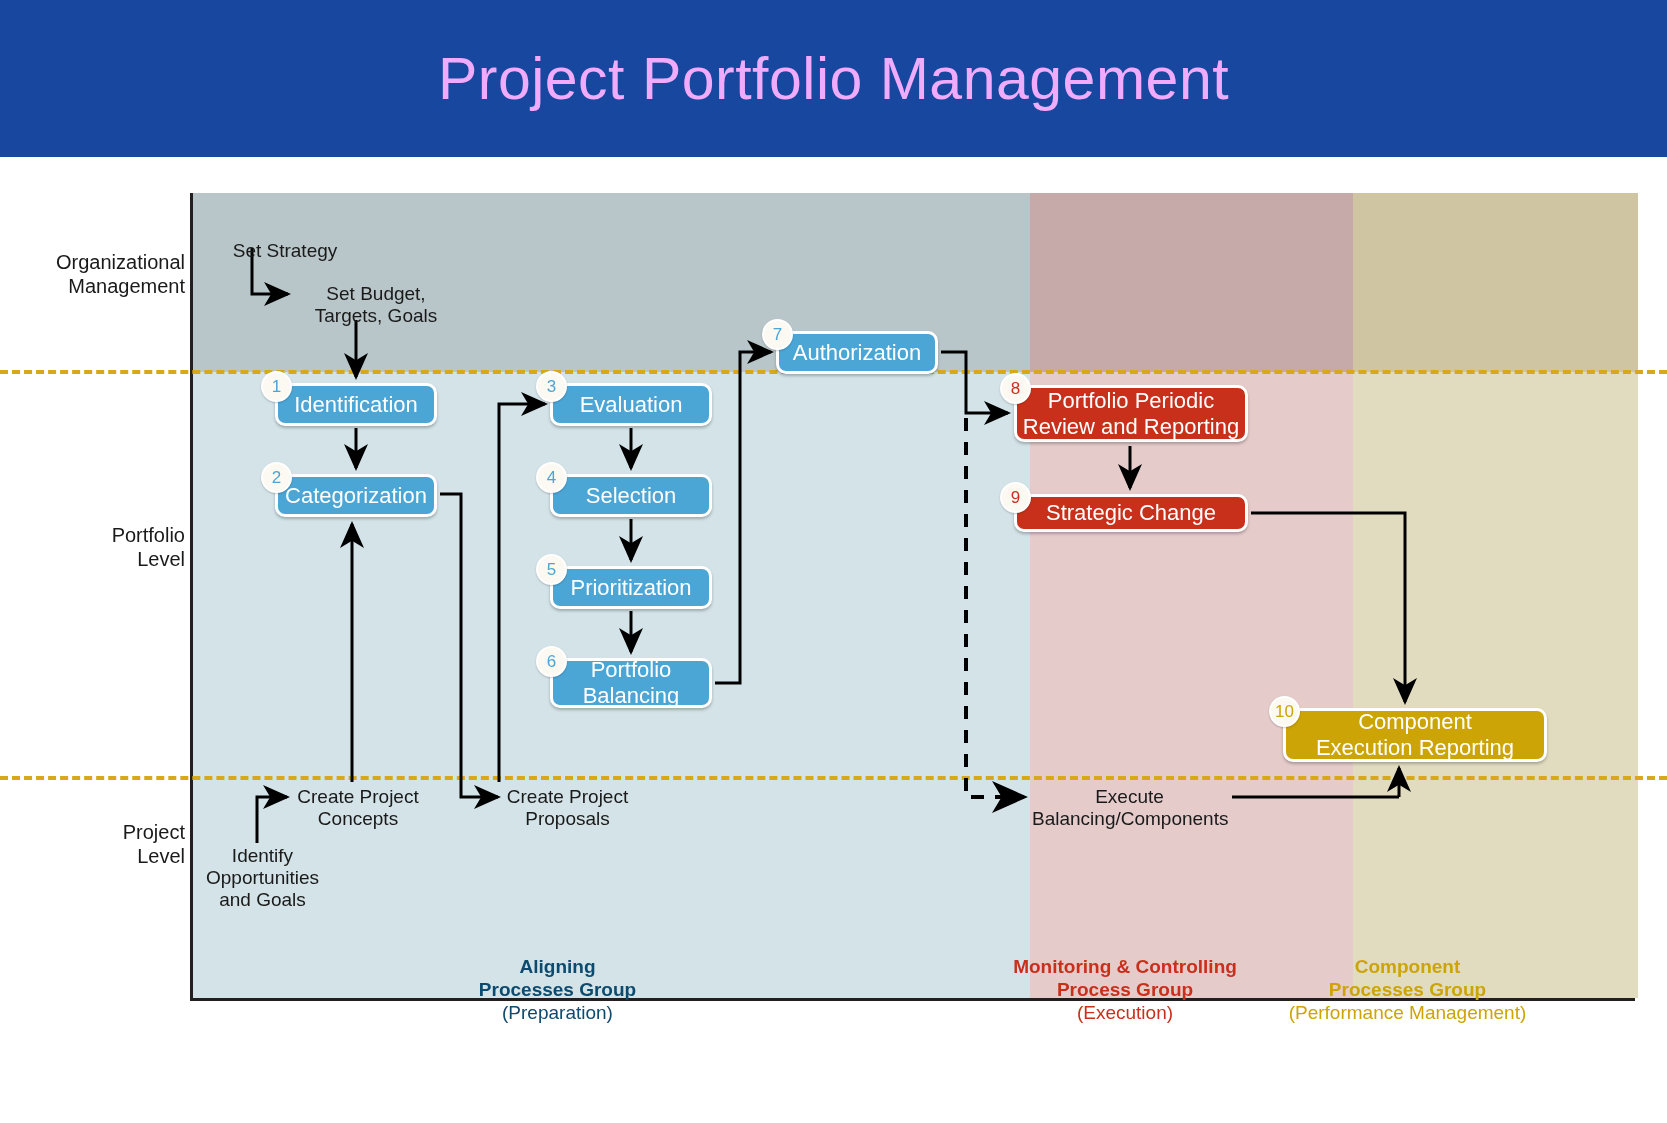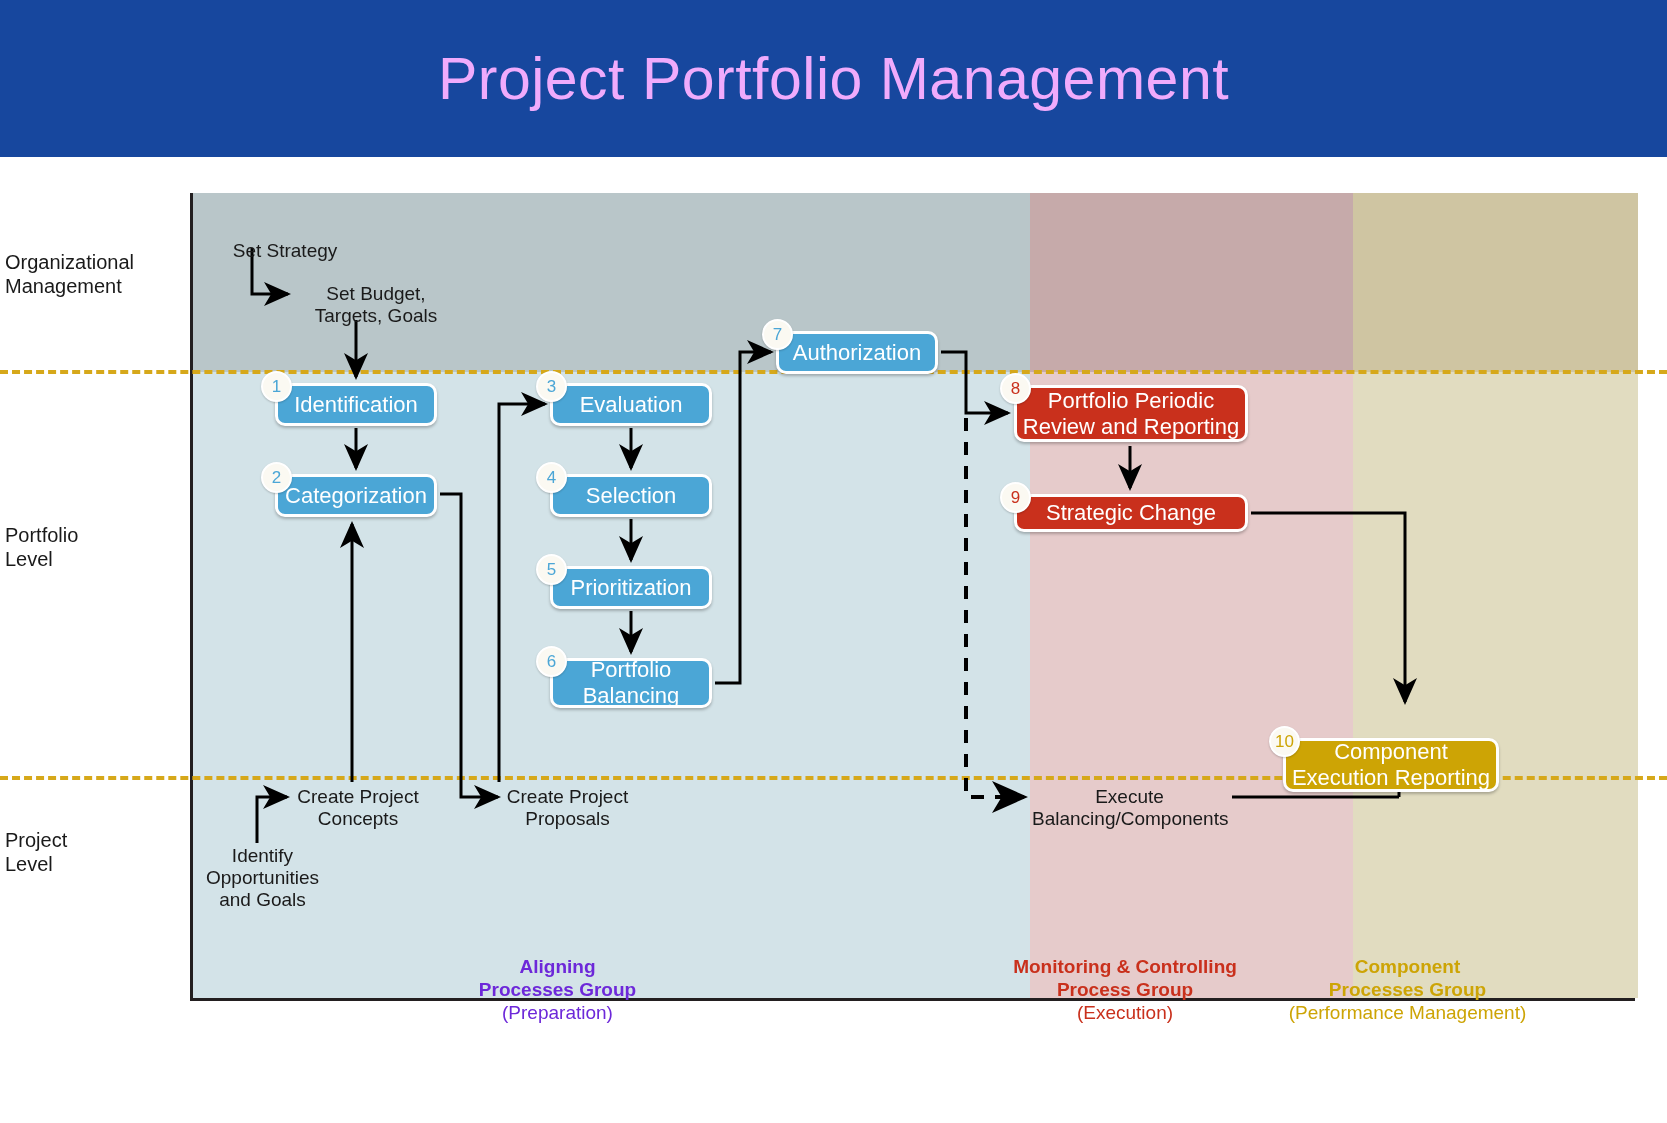--- a/index.html
+++ b/index.html
@@ -16,26 +16,26 @@
     background:#17479e;
     display:flex; align-items:center; justify-content:center;
   }
   .header-title{
     color:#f0abfc; font-size:59px; font-weight:400; letter-spacing:0.5px;
     font-family:"Liberation Sans", sans-serif;
   }
 
   
   .row-label{
-    position:absolute; width:180px; text-align:left;
+    position:absolute; width:180px; text-align:right;
     font-size:20px; line-height:24px; color:#1a1a1a;
   }
   #label-org{ left:5px;  top:250px; }
   #label-port{ left:5px; top:523px; }
-  #label-proj{ left:5px; top:820px;margin-top:8px; }
+  #label-proj{ left:5px; top:820px; }
 
   
   .frame{
     position:absolute; left:190px; top:193px; width:1445px; height:808px;
     border-left:3px solid #231f20;
     border-bottom:3px solid #231f20;
     overflow:visible;
   }
 
   
@@ -97,41 +97,41 @@
   
   #box-identification { left:275px;  top:383px; width:162px; height:43px; }
   #box-categorization { left:275px;  top:474px; width:162px; height:43px; }
   #box-evaluation     { left:550px;  top:383px; width:162px; height:43px; }
   #box-selection      { left:550px;  top:474px; width:162px; height:43px; }
   #box-prioritization { left:550px;  top:566px; width:162px; height:43px; }
   #box-balancing      { left:550px;  top:658px; width:162px; height:50px; }
   #box-authorization  { left:776px;  top:331px; width:162px; height:43px; }
   #box-review         { left:1014px; top:385px; width:234px; height:57px; }
   #box-strategic      { left:1014px; top:494px; width:234px; height:38px; }
-  #box-component      { left:1283px; top:708px; width:216px; height:54px;margin-top:30px; }
+  #box-component      { left:1283px; top:708px; width:264px; height:54px; }
 
   
   .ann{
     position:absolute; font-size:19px; line-height:22px;
     color:#1a1a1a; z-index:9; text-align:center;
   }
   #ann-set-strategy  { left:210px; top:240px; width:150px; text-align:center; }
   #ann-set-budget    { left:306px; top:283px; width:140px; }
   #ann-create-concepts{ left:288px; top:786px; width:140px; }
   #ann-identify      { left:190px; top:845px; width:145px; }
   #ann-create-proposals{ left:495px; top:786px; width:145px; }
   #ann-execute       { left:1032px; top:786px; width:195px; }
 
   
   .grp{
     position:absolute; text-align:center; z-index:9;
   }
   .grp .g-main{ font-size:19px; font-weight:bold; line-height:23px; }
   .grp .g-sub { font-size:19px; font-weight:400; line-height:23px; }
-  #grp-aligning { left:370px;  top:955px; width:375px; color:#6d28d9; }
+  #grp-aligning { left:370px;  top:955px; width:375px; color:#0c4a6e; }
   #grp-monitor  { left:975px;  top:955px; width:300px; color:#c9301c; }
   #grp-component{ left:1270px; top:955px; width:275px; color:#cda405; }
 </style>
 </head>
 <body>
 
 <div class="header">
   <div class="header-title">Project Portfolio Management</div>
 </div>
 

